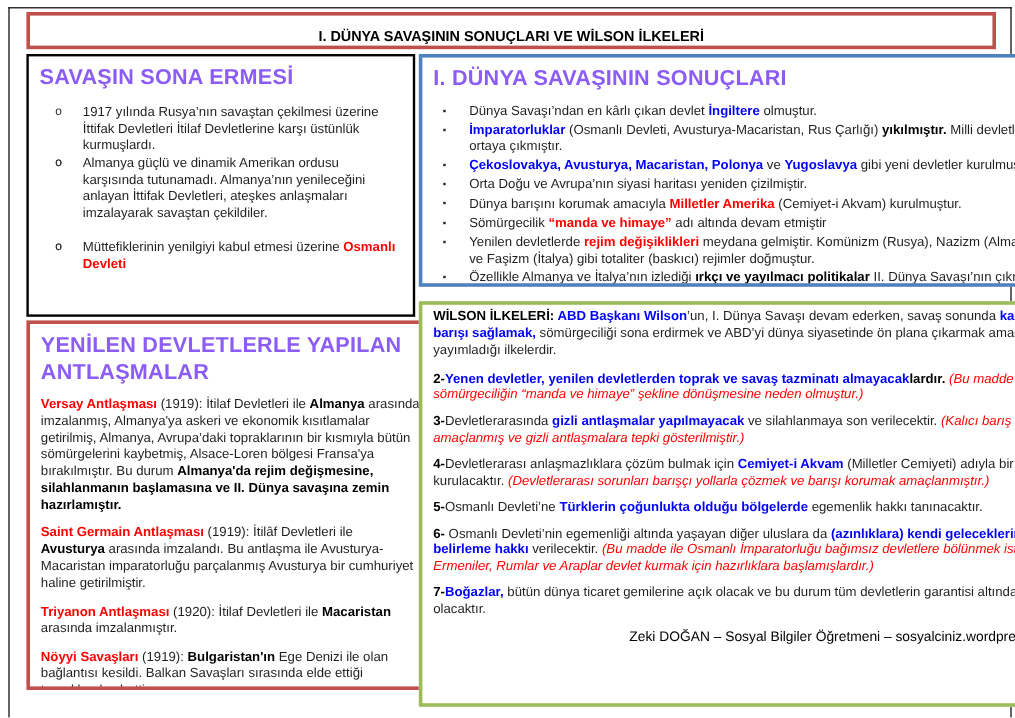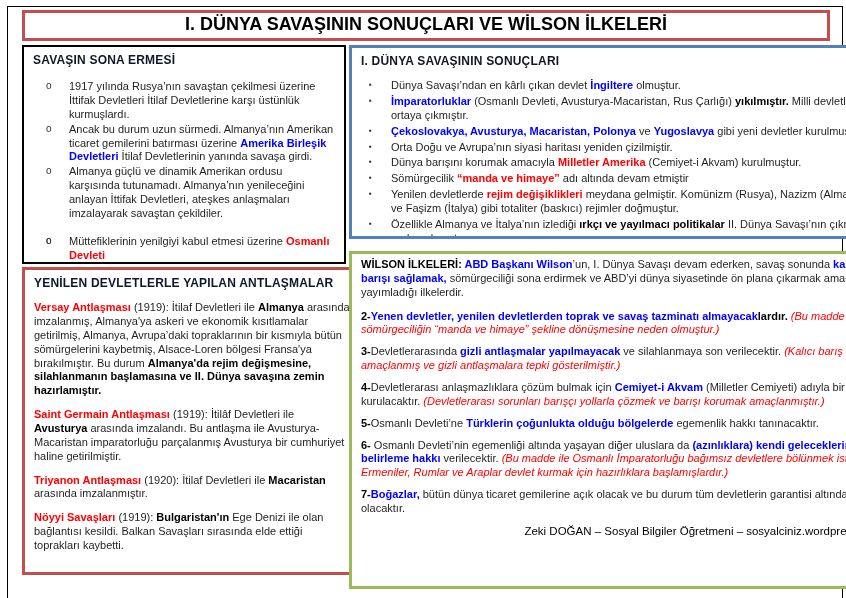--- a/index.html
+++ b/index.html
@@ -9,31 +9,31 @@
     line-height:1.26;
   }
   *{box-sizing:border-box;}
   .frame{
     position:absolute;left:7px;top:6px;width:836px;height:592px;
     border:1px solid #000;border-bottom:none;
   }
   .title-box{
     position:absolute;left:22px;top:10px;width:808px;height:31px;
     border:3px solid var(--c-red-border,#C0504D);
-    display:flex;align-items:flex-start;justify-content:center;
-    font-weight:bold;font-size:18px;color:#000;background:#fff;
+    display:flex;align-items:flex-end;justify-content:center;
+    font-weight:bold;font-size:12px;color:#000;background:#fff;
   }
   .box{
     position:absolute;padding:4px 9px 4px 9px;overflow:hidden;background:#fff;
   }
   .box-war-end{left:22px;top:45px;width:324px;height:219px;border:2px solid var(--c-black-border,#000);}
   .box-treaties{left:22px;top:267px;width:340px;height:308px;border:3px solid var(--c-red-border,#C0504D);}
   .box-results{left:349px;top:45px;width:546px;height:194px;border:3px solid var(--c-blue-border,#4F81BD);}
   .box-wilson{left:349px;top:251px;width:554px;height:338px;border:3px solid var(--c-green-border,#9BBB59);}
-  .section-heading{font-weight:bold;font-size:12px;color:#0f172a;margin:2px 0 12px 0;letter-spacing:.2px;}
+  .section-heading{font-weight:bold;font-size:18px;color:#8b5cf6;margin:2px 0 12px 0;letter-spacing:.2px;}
   .box-treaties .section-heading{margin-bottom:10px;}
   .box-results .section-heading{margin-bottom:10px;}
 
   .list-item{position:relative;padding-left:36px;margin-bottom:1px;}
   .box-results .list-item{padding-left:30px;margin-bottom:2px;}
   .bullet-marker{position:absolute;left:13px;top:0;font-size:10px;color:#333;}
   .box-results .bullet-marker{left:8px;font-size:8px;top:1px;color:#222;}
   .gap-before{margin-top:14px;}
 
   .para-item{margin-bottom:10px;}
@@ -60,21 +60,20 @@
 
 <div class="box box-war-end">
   <div class="section-heading">SAVAŞIN SONA ERMESİ</div>
   <div>
       <div class="list-item">
         <span class="bullet-marker">o</span>
         <div class="item-text"><span class="seg-r">1917 yılında Rusya’nın savaştan çekilmesi üzerine İttifak Devletleri İtilaf Devletlerine karşı üstünlük kurmuşlardı.</span></div>
       </div>
       <div class="list-item">
         <span class="bullet-marker">o</span>
-        <div class="item-text"><span class="seg-r">Ancak bu durum uzun sürmedi. Almanya’nın Amerikan ticaret gemilerini batırması üzerine </span><span class="seg-bb">Amerika Birleşik Devletleri</span><span class="seg-r"> İtilaf Devletlerinin yanında savaşa girdi.</span></div>
       </div>
       <div class="list-item">
         <span class="bullet-marker">o</span>
         <div class="item-text"><span class="seg-r">Almanya güçlü ve dinamik Amerikan ordusu karşısında tutunamadı. Almanya’nın yenileceğini anlayan İttifak Devletleri, ateşkes anlaşmaları imzalayarak savaştan çekildiler.</span></div>
       </div>
       <div class="list-item gap-before">
         <span class="bullet-marker">o</span>
       </div>
       <div class="list-item">
         <span class="bullet-marker">o</span>

